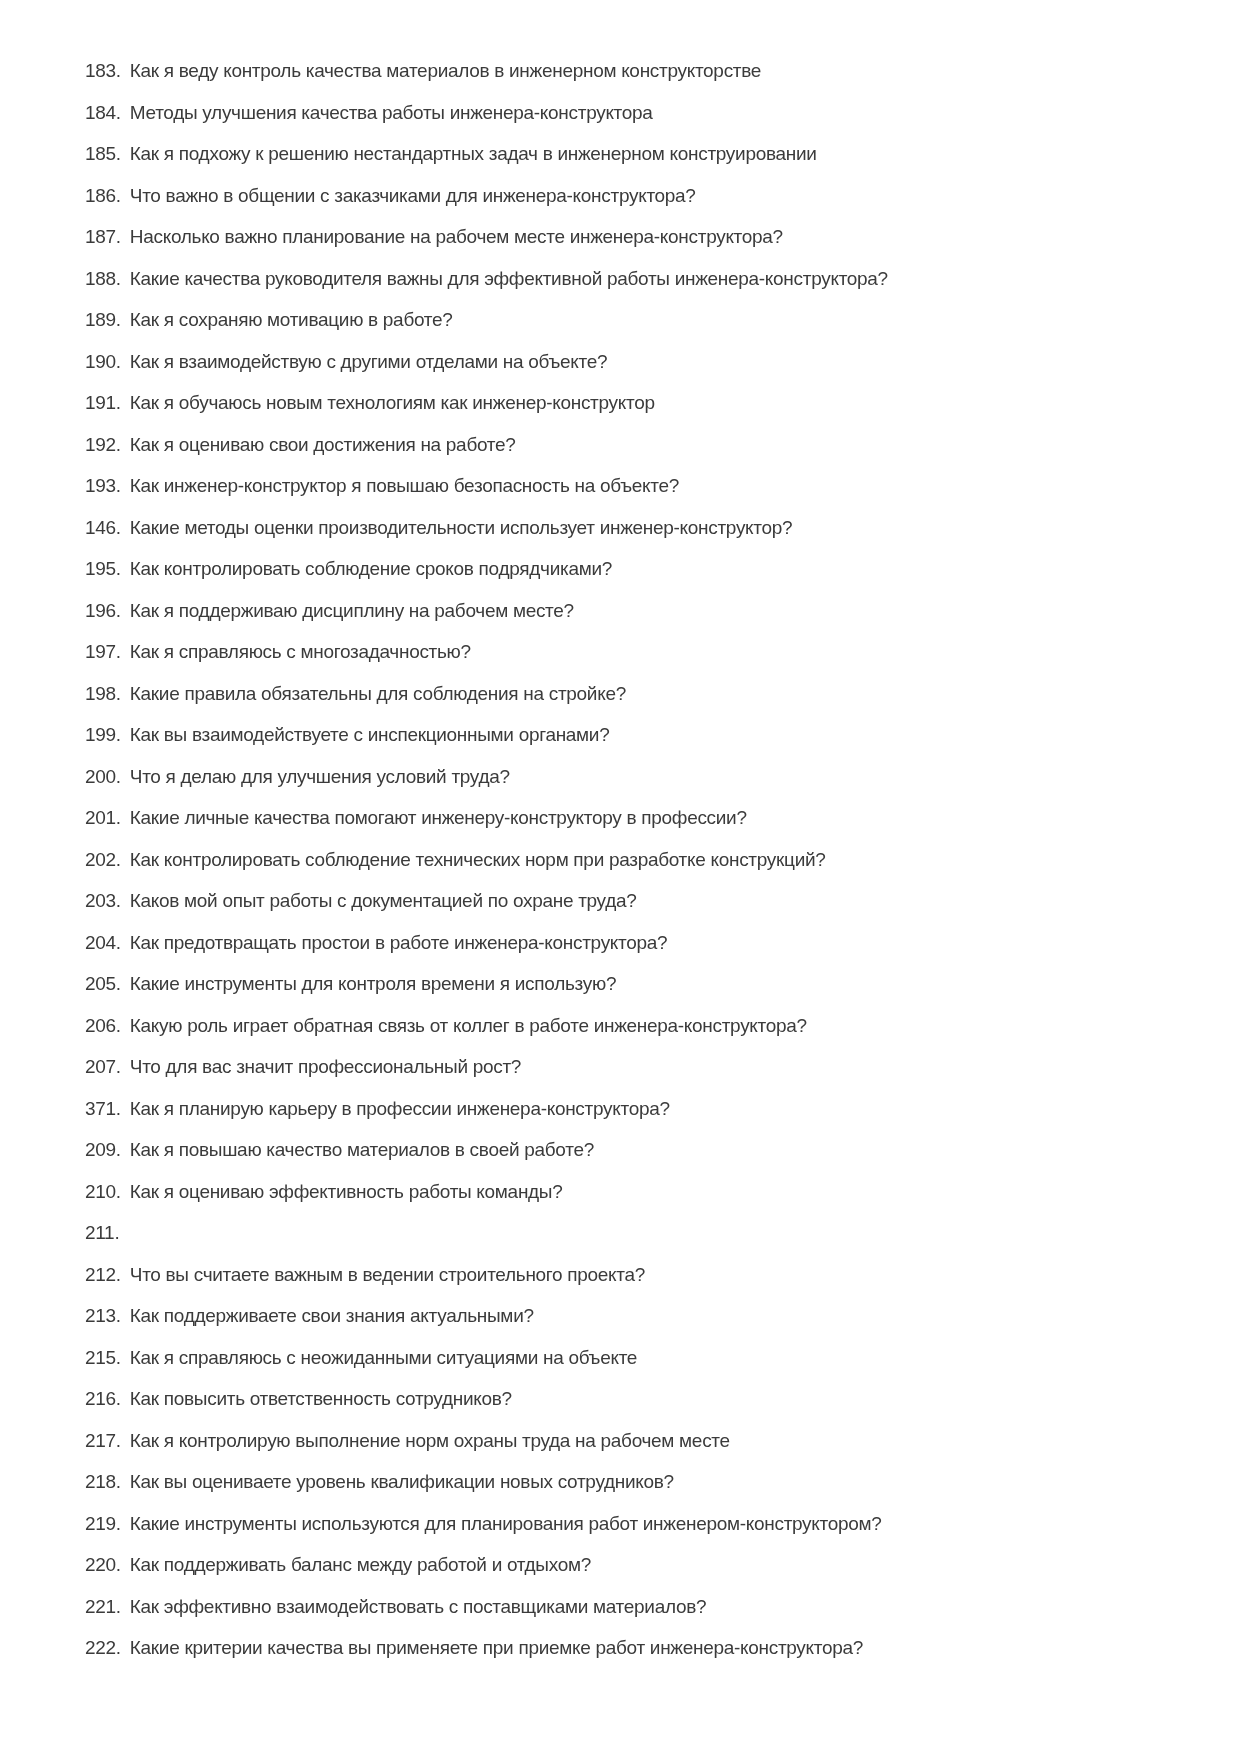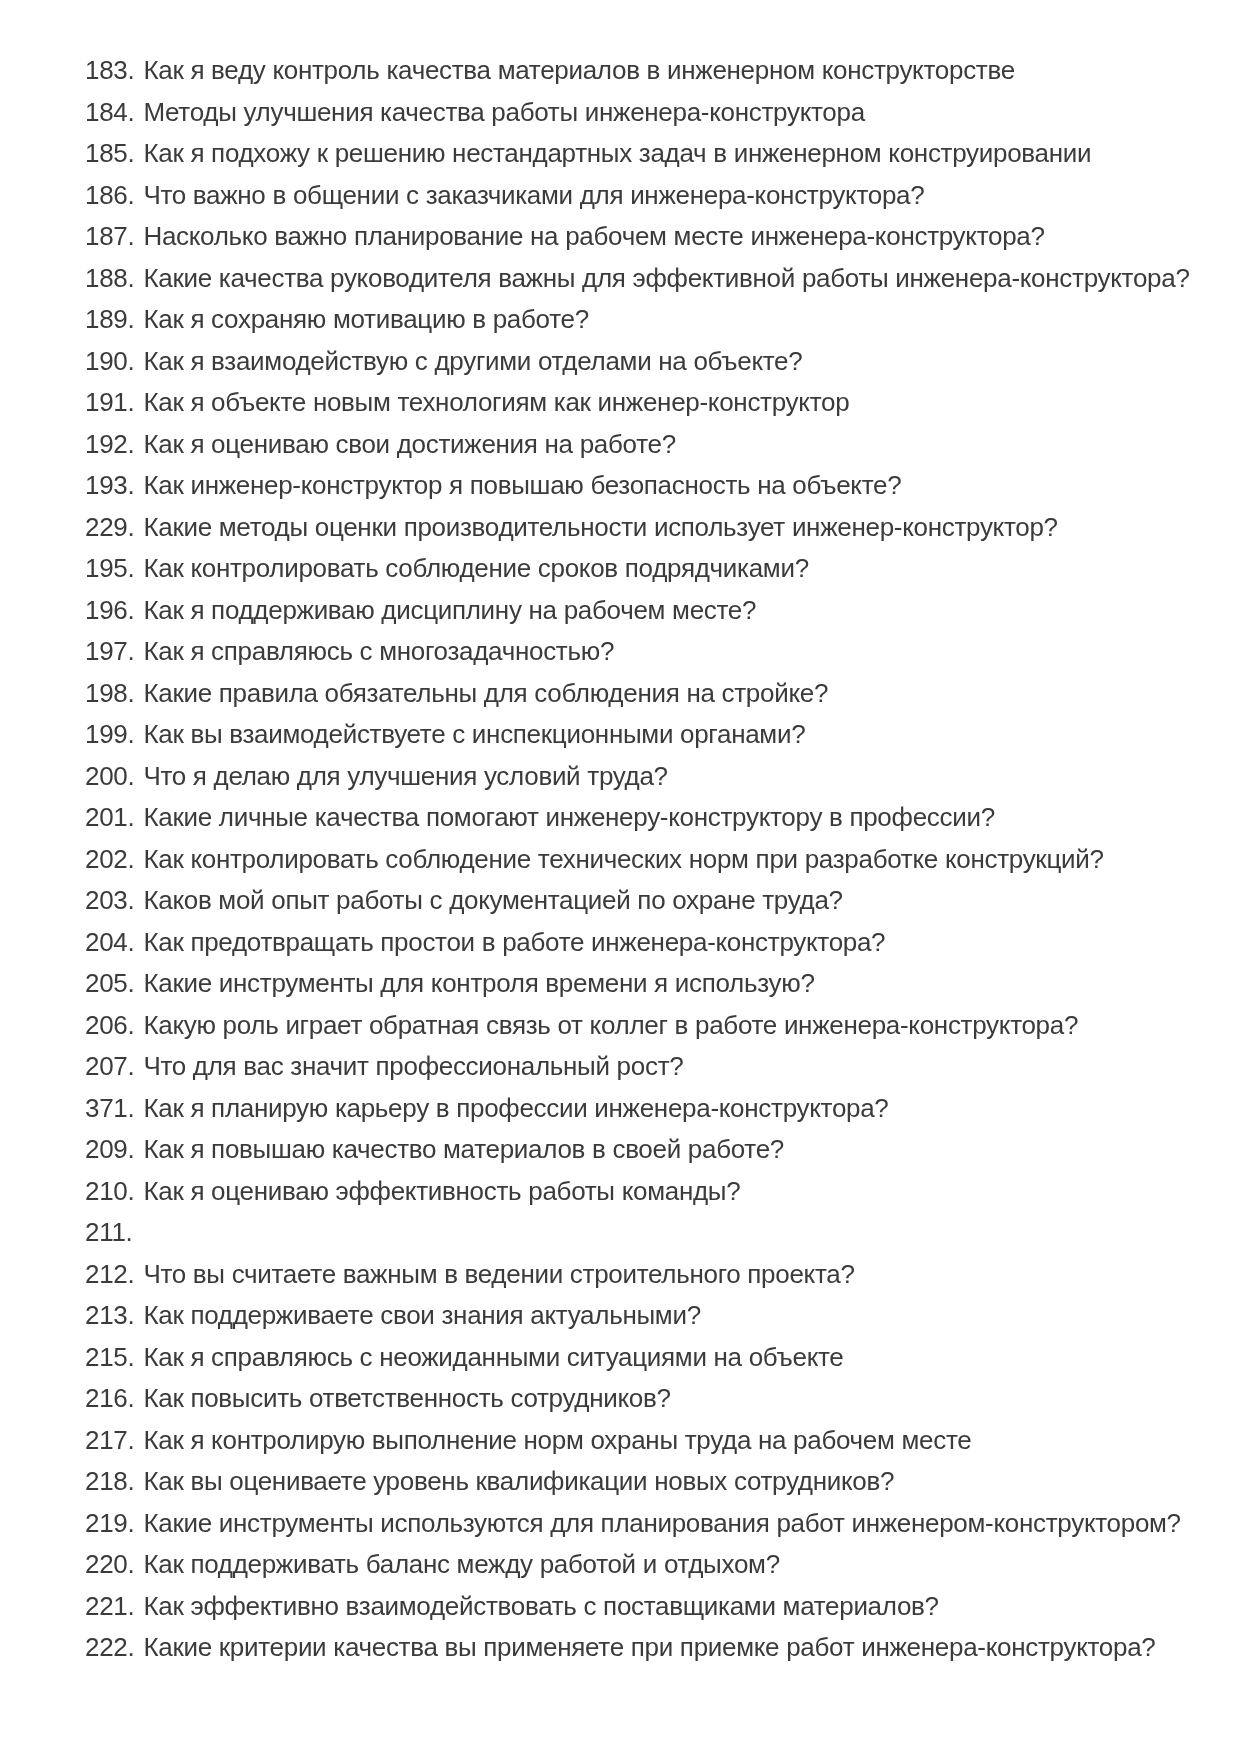--- a/index.html
+++ b/index.html
@@ -21,21 +21,21 @@
     padding: 50px 40px 0 85px;
   }
   .qlist {
     margin: 0;
     padding: 0;
     list-style: none;
   }
   .qitem {
     display: flex;
     align-items: baseline;
-    font-size: 26px;
+    font-size: 19px;
     line-height: 41.5px;
     color: #3b3b3b;
     letter-spacing: -0.3px;
     white-space: nowrap;
   }
   .qnum {
     flex: 0 0 auto;
     margin-right: 9px;
   }
   .qtext {
@@ -82,35 +82,35 @@
     <span class="qtext">Как я сохраняю мотивацию в работе?</span>
   </div>
 
   <div class="qitem">
     <span class="qnum">190.</span>
     <span class="qtext">Как я взаимодействую с другими отделами на объекте?</span>
   </div>
 
   <div class="qitem">
     <span class="qnum">191.</span>
-    <span class="qtext">Как я объекте новым технологиям как инженер-конструктор</span>
+    <span class="qtext">Как я обучаюсь новым технологиям как инженер-конструктор</span>
   </div>
 
   <div class="qitem">
     <span class="qnum">192.</span>
     <span class="qtext">Как я оцениваю свои достижения на работе?</span>
   </div>
 
   <div class="qitem">
     <span class="qnum">193.</span>
     <span class="qtext">Как инженер-конструктор я повышаю безопасность на объекте?</span>
   </div>
 
   <div class="qitem">
-    <span class="qnum">229.</span>
+    <span class="qnum">146.</span>
     <span class="qtext">Какие методы оценки производительности использует инженер-конструктор?</span>
   </div>
 
   <div class="qitem">
     <span class="qnum">195.</span>
     <span class="qtext">Как контролировать соблюдение сроков подрядчиками?</span>
   </div>
 
   <div class="qitem">
     <span class="qnum">196.</span>

